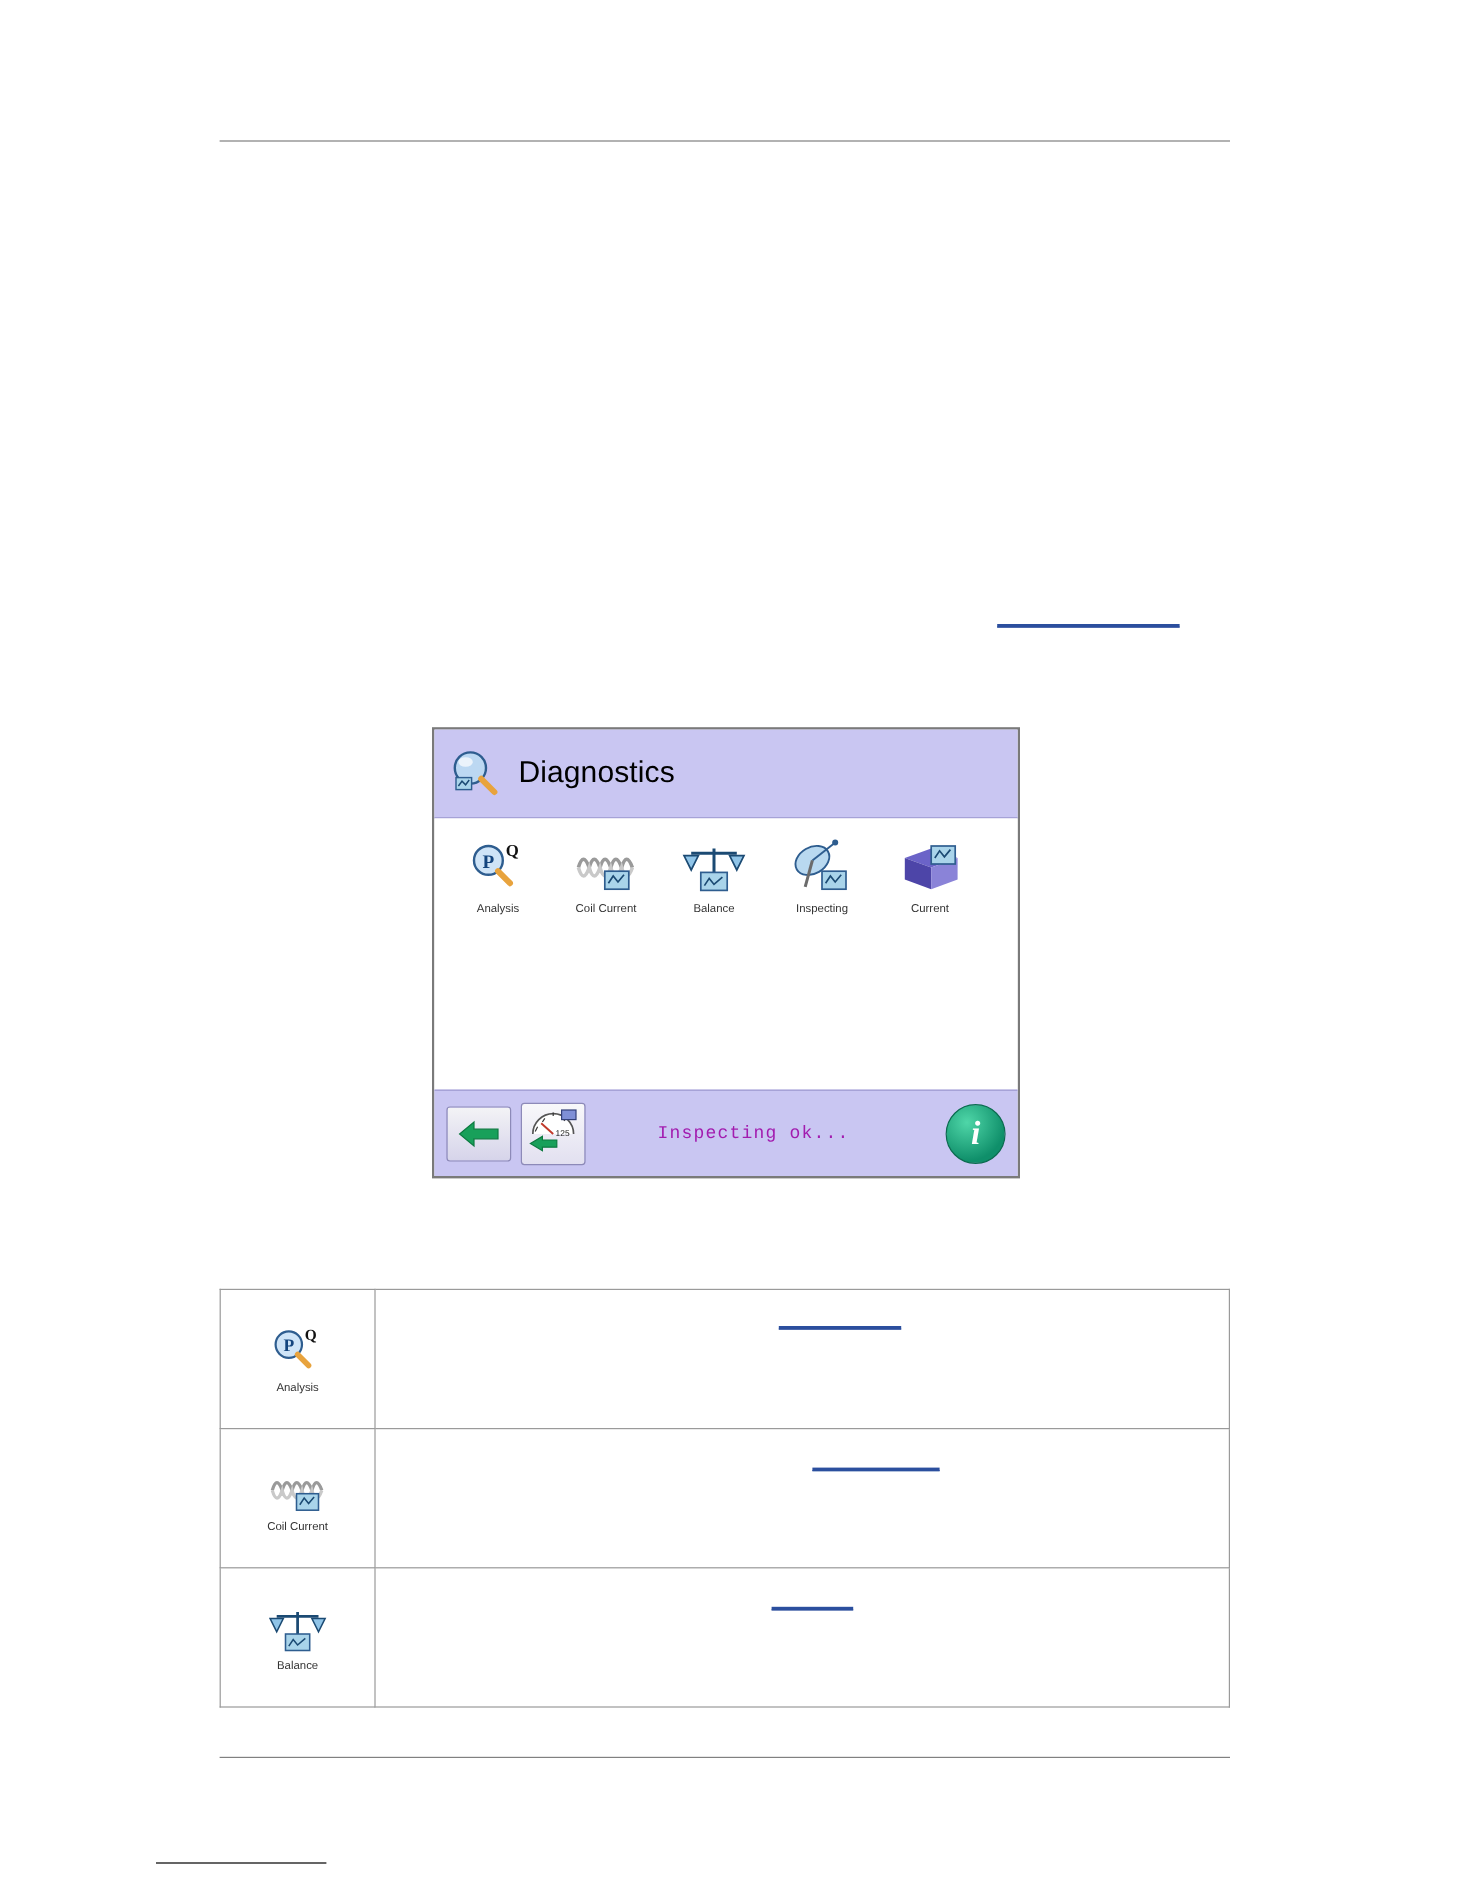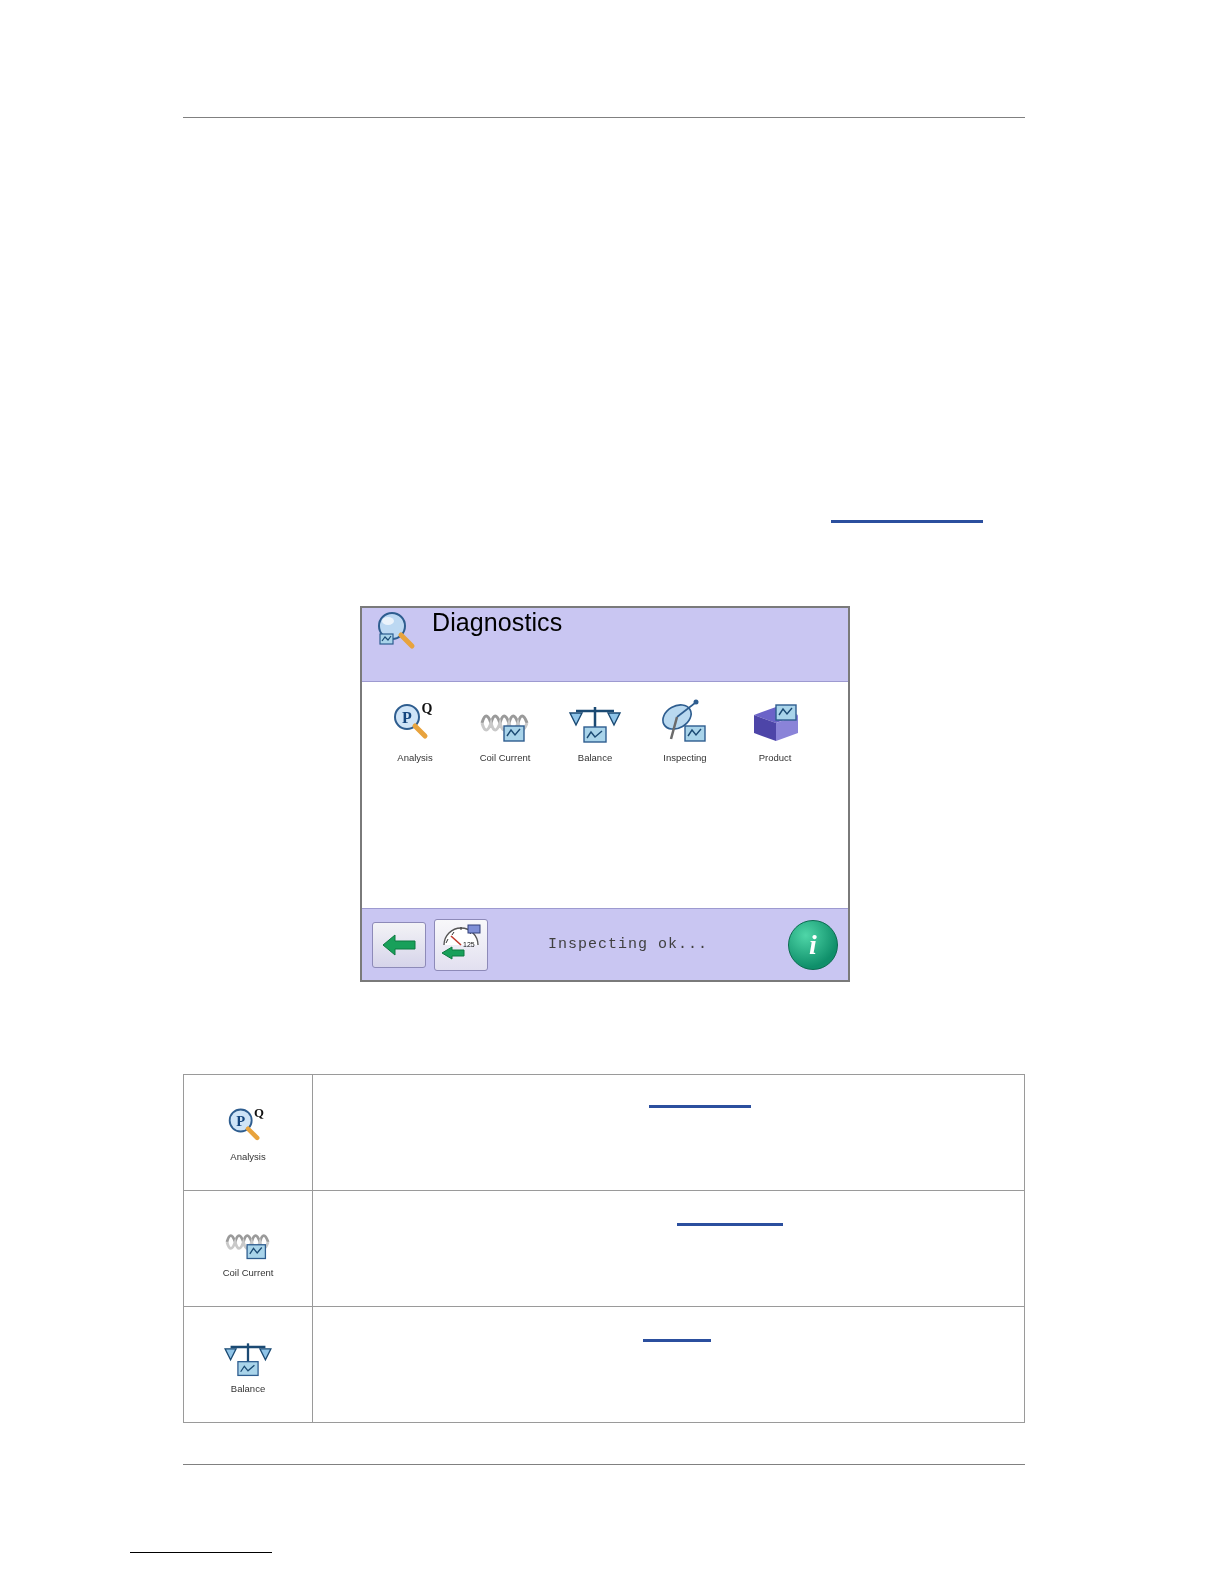--- a/index.html
+++ b/index.html
@@ -58,21 +58,21 @@
   .screen-header {
     position: absolute;
     left: 0;
     top: 0;
     right: 0;
     height: 74px;
     background: #c9c6f2;
     border-bottom: 1px solid #9d9ad0;
     box-sizing: border-box;
     display: flex;
-    align-items: flex-start;
+    align-items: center;
     padding-left: 10px;
   }
   .screen-title {
     font-size: 25px;
     color: #000;
     margin-left: 14px;
     letter-spacing: 0.1px;
   }
   .screen-body {
     position: absolute;
@@ -115,21 +115,21 @@
     box-sizing: border-box;
     display: flex;
     align-items: center;
     padding: 0 10px;
   }
   .status-text {
     flex: 1;
     text-align: center;
     font-family: "Liberation Mono", monospace;
     font-size: 15px;
-    color: #404040;
+    color: #a21caf;
     letter-spacing: 1px;
     margin-left: -20px;
   }
 
   .btn-back {
     width: 52px;
     height: 44px;
     background: linear-gradient(#f3f3f6, #d6d4ea);
     border: 1px solid #8d8ab8;
     border-radius: 3px;
@@ -278,21 +278,21 @@
       <div class="icon-cell">
         <div class="icon-art">
           <svg width="58" height="48" viewBox="0 0 58 48">
             <polygon points="8,16 30,8 52,16 30,24" fill="#6b63c8"></polygon>
             <polygon points="8,16 30,24 30,42 8,34" fill="#4d45a8"></polygon>
             <polygon points="52,16 30,24 30,42 52,34" fill="#8a83d8"></polygon>
             <rect x="30" y="6" width="20" height="15" fill="#a9d4ea" stroke="#2e5d8f" stroke-width="1.4"></rect>
             <polyline points="33,16 37,10 41,15 46,9" fill="none" stroke="#1b4a73" stroke-width="1.4"></polyline>
           </svg>
         </div>
-        <div class="icon-label">Product</div>
+        <div class="icon-label">Current</div>
       </div>
 
     </div>
   </div>
 
   <div class="screen-footer">
     <div class="btn-back">
       <span>
         <svg width="36" height="26" viewBox="0 0 36 26">
           <polygon points="2,13 14,3 14,9 34,9 34,17 14,17 14,23" fill="#18a05a" stroke="#0c7a40" stroke-width="1"></polygon>

